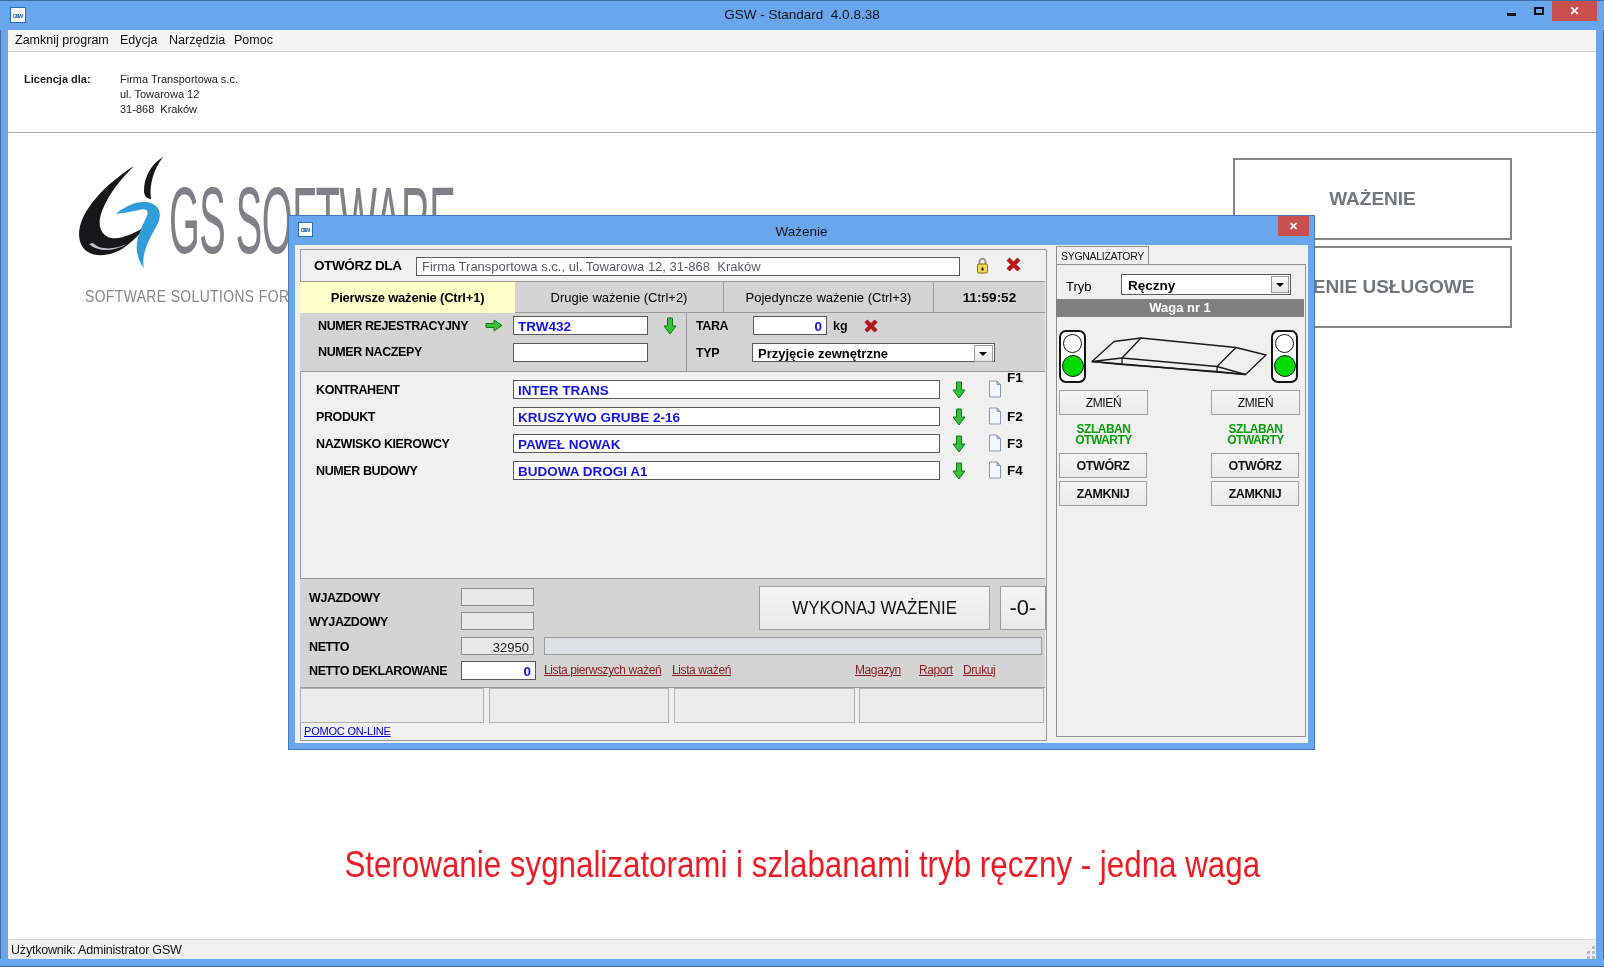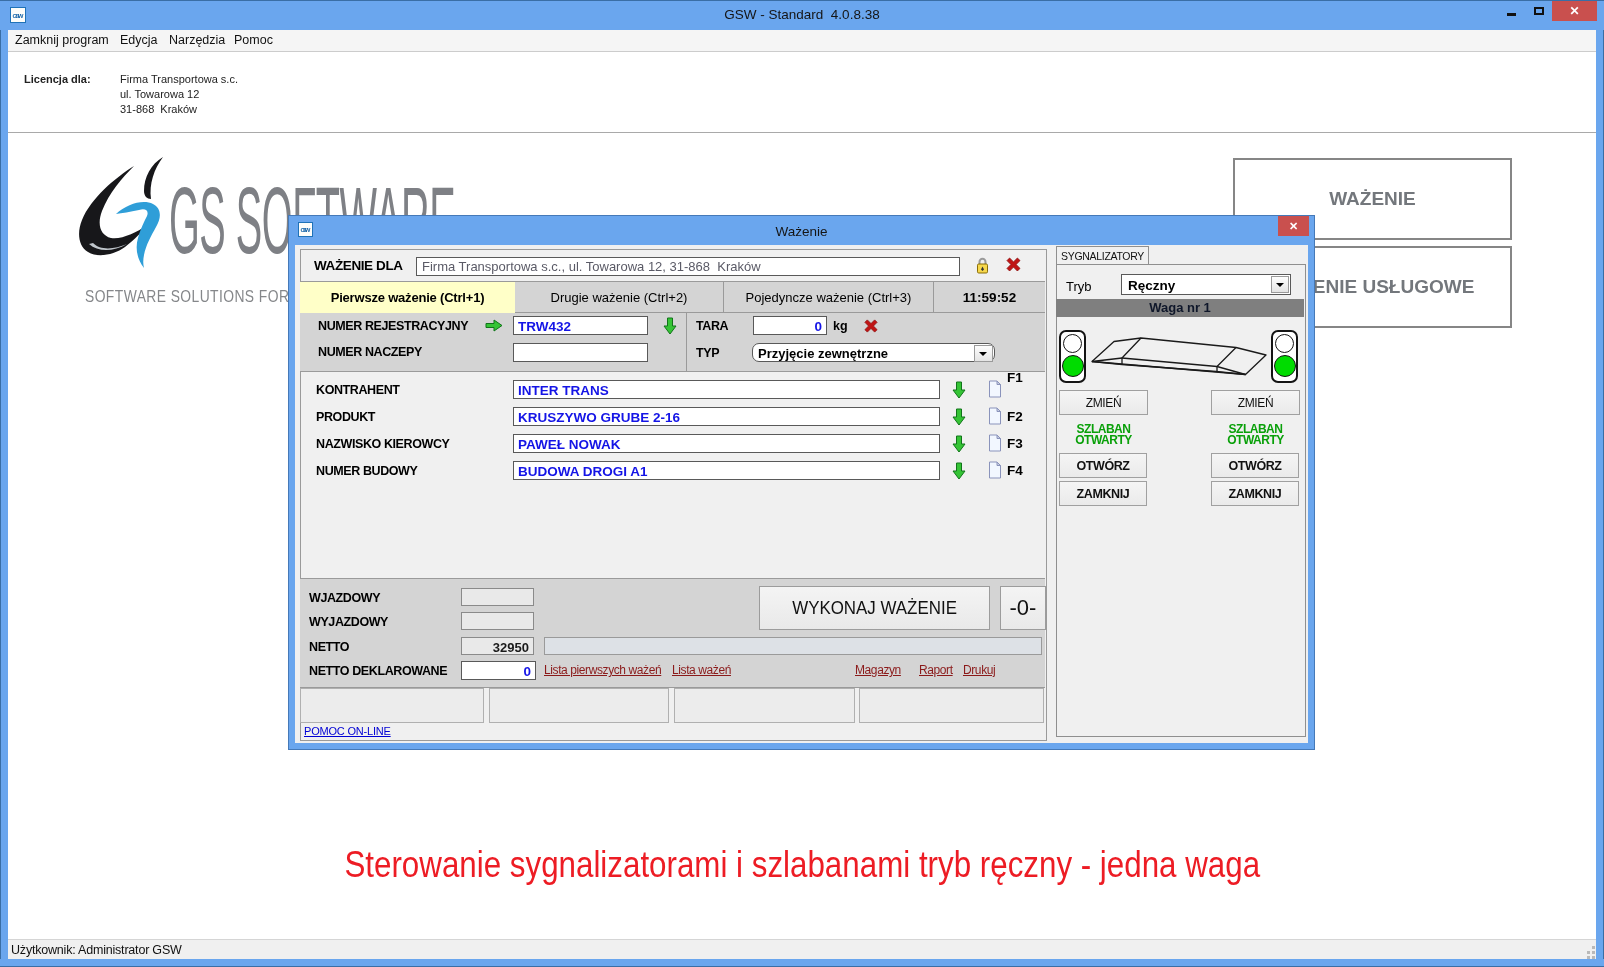--- a/index.html
+++ b/index.html
@@ -49,21 +49,21 @@
 .lbl{position:absolute;font-weight:bold;font-size:12.5px;color:#000;white-space:nowrap;letter-spacing:-0.4px;}
 .blue{color:#1414e6;font-weight:bold;}
 .btn{position:absolute;background:linear-gradient(#f4f4f4,#e9e9e9);border:1px solid #9c9c9c;box-sizing:border-box;
   display:flex;align-items:center;justify-content:center;color:#111;}
 .link{position:absolute;color:#8b1a1a;text-decoration:underline;font-size:12px;letter-spacing:-0.4px;white-space:nowrap;}
 
 #sygtab{left:761px;top:1px;width:93px;height:19px;background:#f0f0f0;border:1px solid #8f8f8f;border-bottom:none;box-sizing:border-box;
   font-size:10.5px;letter-spacing:-0.3px;text-align:center;line-height:18px;color:#111;}
 #sygbox{left:761px;top:19px;width:250px;height:473px;background:#f0f0f0;box-shadow:inset 0 0 0 1px #8f8f8f;}
 
-#wagahdr{left:0px;top:35px;width:248px;height:18px;background:#7f7f7f;color:#0f172a;font-weight:bold;font-size:13px;text-align:center;line-height:18px;}
+#wagahdr{left:0px;top:35px;width:248px;height:18px;background:#7f7f7f;color:#ffffff;font-weight:bold;font-size:13px;text-align:center;line-height:18px;}
 .tlight{position:absolute;width:27px;height:53px;background:#fff;border:2px solid #141414;border-radius:7px;box-sizing:border-box;}
 .pbtn{position:absolute;background:linear-gradient(#f5f5f5,#eaeaea);border:1px solid #a0a0a0;box-sizing:border-box;
   display:flex;align-items:center;justify-content:center;color:#111;}
 .gtx{position:absolute;color:#09a009;font-weight:bold;font-size:12px;text-align:center;line-height:11px;letter-spacing:-0.5px;}
 </style>
 </head>
 <body>
 
 <div class="a" id="titlebar"></div>
 <div class="a" id="brdL"></div>
@@ -123,21 +123,21 @@
   <div class="a" style="left:9px;top:6px;">
     <svg width="15" height="15">
         <rect x="0.5" y="0.5" width="14" height="14" fill="#fdfdfa" stroke="#1f72b8"></rect>
         <text x="7.5" y="10" font-size="6" font-weight="bold" fill="#1563a8" text-anchor="middle" textLength="10" font-family="Liberation Sans">GSW</text>
       </svg>
   </div>
   <div class="a" id="dlgclose">✕</div>
   <div class="a" id="dlgclient">
     <div class="a" id="grp">
 
-      <span class="lbl" style="left:14px;top:9px;font-size:13.5px;">WAŻENIE DLA</span>
+      <span class="lbl" style="left:14px;top:9px;font-size:13.5px;">OTWÓRZ DLA</span>
       <div class="inp" style="left:116px;top:8px;width:544px;height:19px;font-size:13px;color:#5a5a66;line-height:17px;padding-left:5px;overflow:hidden;">Firma Transportowa s.c., ul. Towarowa 12, 31-868&nbsp; Kraków</div>
       <div class="a" style="left:674px;top:8px;">
         <svg width="17" height="17" viewBox="0 0 17 17">
           <path d="M5.5 8 L5.5 5 A3 3.2 0 0 1 11.5 5 L11.5 8" fill="none" stroke="#9a9a9a" stroke-width="2"></path>
           <rect x="3.5" y="7" width="10" height="9" rx="1.2" fill="#f7d84d" stroke="#8a6d05"></rect>
           <path d="M8.5 9.5 L10 12.5 L8.5 14 L7 12.5 Z" fill="#333"></path>
         </svg>
       </div>
       <div class="a" style="left:705px;top:7px;">
         <svg width="17" height="17" viewBox="0 0 17 17">
@@ -167,21 +167,21 @@
       <div class="inp" style="left:453px;top:67px;width:74px;height:19px;">
           <span class="blue" style="position:absolute;right:4px;top:2px;font-size:13.5px;">0</span>
         </div>
       <span class="lbl" style="left:533px;top:70px;letter-spacing:0;">kg</span>
       <svg class="a" style="left:563px;top:69px;" width="16" height="16" viewBox="0 0 17 17">
         <path d="M2 4.6 L4.6 2 L8.5 5.9 L12.4 2 L15 4.6 L11.1 8.5 L15 12.4 L12.4 15 L8.5 11.1 L4.6 15 L2 12.4 L5.9 8.5 Z" fill="#c01414" stroke="#8c0f0f" stroke-width="0.8"></path>
       </svg>
       <span class="lbl" style="left:18px;top:96px;">NUMER NACZEPY</span>
       <div class="inp" style="left:213px;top:94px;width:135px;height:19px;"></div>
       <span class="lbl" style="left:396px;top:97px;">TYP</span>
-      <div class="inp" style="left:452px;top:94px;width:243px;height:19px;border-radius:7px;">
+      <div class="inp" style="left:452px;top:94px;width:243px;height:19px;">
         <span style="position:absolute;left:5px;top:2px;font-size:13px;font-weight:bold;">Przyjęcie zewnętrzne</span>
         <div style="position:absolute;right:1px;top:1px;width:17px;height:15px;background:linear-gradient(#fdfdfd,#e4e4e4);border:1px solid #9a9a9a;">
           <div style="position:absolute;left:4px;top:6px;width:0;height:0;border-left:4px solid transparent;border-right:4px solid transparent;border-top:4px solid #000;"></div>
         </div>
       </div>
       <div class="sec-line a" style="top:122px;"></div>
 
       <span class="lbl" style="left:16px;top:134px;">KONTRAHENT</span>
       <div class="inp" style="left:213px;top:131px;width:427px;height:19px;">
           <span class="blue" style="position:absolute;left:4px;top:2px;font-size:13.5px;">INTER TRANS</span>
@@ -233,21 +233,21 @@
       <span class="a bold" style="left:707px;top:214px;font-size:13.5px;">F4</span>
       <div class="sec-line a" style="top:329px;"></div>
 
       <div class="a graysec" style="left:0;top:330px;width:745px;height:108px;"></div>
       <span class="lbl" style="left:9px;top:342px;">WJAZDOWY</span>
       <div class="inp" style="left:161px;top:339px;width:73px;height:18px;background:#e9e9e9;border-color:#8a8a8a;"></div>
       <span class="lbl" style="left:9px;top:366px;">WYJAZDOWY</span>
       <div class="inp" style="left:161px;top:363px;width:73px;height:18px;background:#e9e9e9;border-color:#8a8a8a;"></div>
       <span class="lbl" style="left:9px;top:391px;">NETTO</span>
       <div class="inp" style="left:161px;top:388px;width:73px;height:18px;background:#e9e9e9;border-color:#8a8a8a;">
-          <span style="position:absolute;right:4px;top:2px;font-size:13px;font-weight:bold;color:#1a1a1a;">32950</span>
+          <span style="position:absolute;right:4px;top:2px;font-size:13px;font-weight:normal;color:#1a1a1a;">32950</span>
         </div>
       <span class="lbl" style="left:9px;top:415px;">NETTO DEKLAROWANE</span>
       <div class="inp" style="left:161px;top:412px;width:75px;height:19px;">
           <span class="blue" style="position:absolute;right:4px;top:2px;font-size:13.5px;">0</span>
         </div>
       <div class="btn" style="left:459px;top:337px;width:231px;height:44px;font-size:19px;">
           <span style="display:inline-block;transform:scaleX(0.89);white-space:nowrap;">WYKONAJ WAŻENIE</span>
         </div>
       <div class="btn" style="left:700px;top:337px;width:46px;height:44px;font-size:22px;">-0-</div>
       <div class="a" style="left:244px;top:388px;width:498px;height:18px;background:#dde1e6;border:1px solid #9a9a9a;box-sizing:border-box;"></div>

